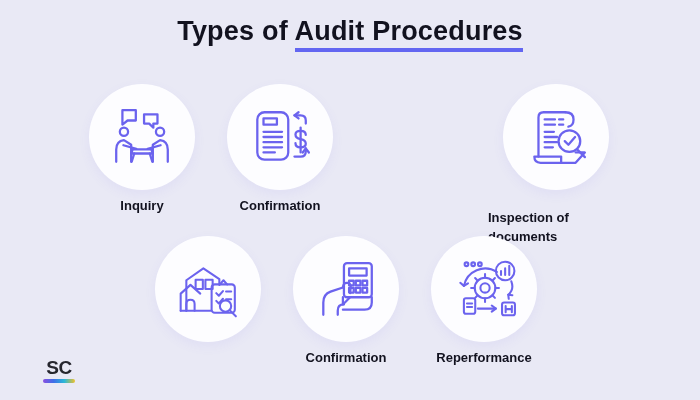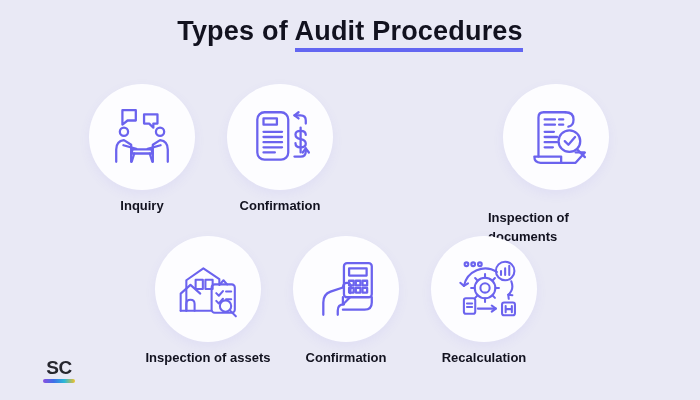--- a/index.html
+++ b/index.html
@@ -100,21 +100,20 @@
         <path d="M5.5 53 V36.5 l9.5-8.5 9.5 8.5"></path>
         <path d="M11 53 v-6.5 q0-4 4-4 t4 4 V53"></path>
         <path d="M5.5 53 H35"></path>
         <rect x="35.5" y="27.5" width="22.5" height="27.5" rx="3"></rect>
         <path d="M43.5 27.5 l3.5-4 3.5 4"></path>
         <path d="M40 36 l2.5 2.5 4-4.5 M49.5 34.5 h5 M40 43.5 l2.5 2.5 4-4.5 M49.5 42 h5"></path>
         <circle cx="49" cy="48.5" r="5.5"></circle>
         <path d="M53 52.5 l6 6"></path>
       </svg>
     </div>
-    <div class="label">Inspection of assets</div>
   </div>
 
   <div class="card p6">
     <div class="circle">
       <svg class="icon" viewBox="0 0 64 64">
         <rect x="30" y="7" width="27" height="33" rx="3"></rect>
         <rect x="35" y="12" width="17" height="7"></rect>
         <rect x="35" y="24" width="4.5" height="4.5"></rect>
           <rect x="41.5" y="24" width="4.5" height="4.5"></rect>
           <rect x="48" y="24" width="4.5" height="4.5"></rect>
@@ -148,21 +147,21 @@
         <path d="M58.5 24.5 q3 8-3 13"></path>
         <path d="M55.5 37.5 l.5 4 M55.5 37.5 l4 .5"></path>
         <rect x="12.5" y="41" width="11" height="15" rx="2"></rect>
         <path d="M15.5 46 h5 M15.5 49.5 h5"></path>
         <path d="M26 51 h17.5"></path>
         <path d="M43.5 51 l-4-3 M43.5 51 l-4 3"></path>
         <rect x="49.5" y="45" width="12.5" height="12.5" rx="2"></rect>
         <path d="M53 48.5 v6 M59 48.5 v6 M53 51.5 h6"></path>
       </svg>
     </div>
-    <div class="label">Recalculation</div>
+    <div class="label">Reperformance</div>
   </div>
 
   <div class="logo">
     <div class="logo-text">SC</div>
     <div class="logo-bar" style="background: linear-gradient(90deg, rgb(138, 79, 224), rgb(62, 111, 232), rgb(43, 184, 216), rgb(240, 192, 40));"></div>
   </div>
 
 </div>
 
 </body></html>

